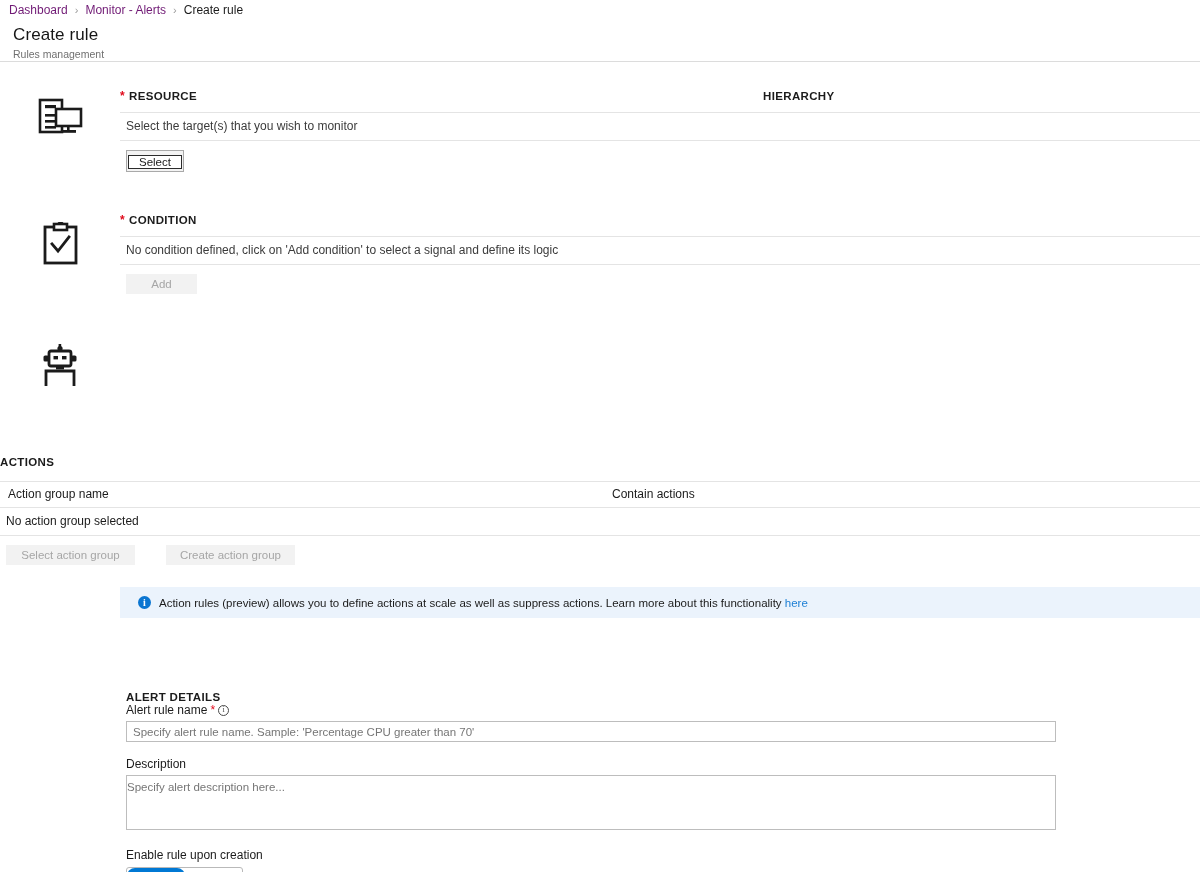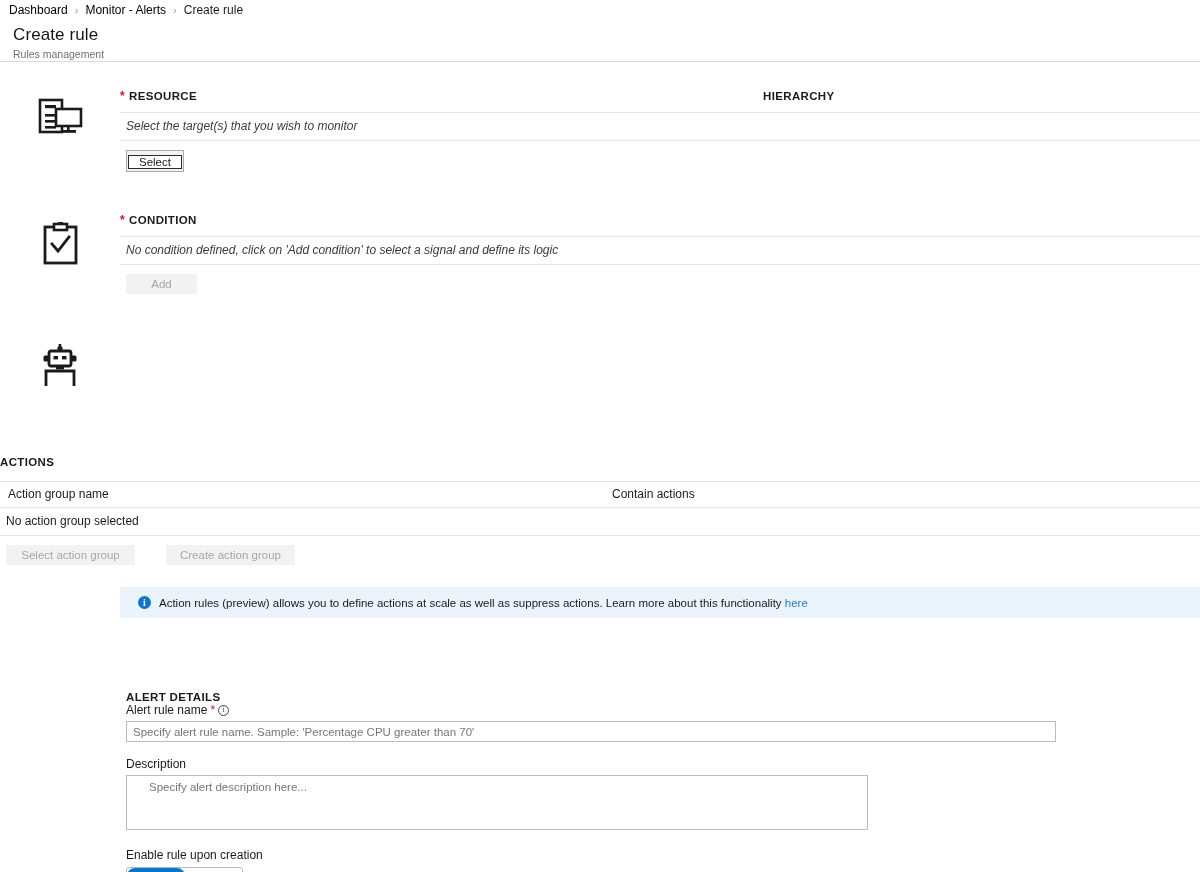--- a/index.html
+++ b/index.html
@@ -15,21 +15,21 @@
   
   .breadcrumb {
     height: 20px;
     display: flex;
     align-items: center;
     padding: 0 0 0 9px;
     font-size: 12px;
     gap: 0;
   }
   .bc-link {
-    color: #000000;
+    color: #701a75;
     cursor: pointer;
     white-space: nowrap;
   }
   .bc-sep {
     color: #9b9b9b;
     margin: 0 7px;
     font-size: 11px;
   }
   .bc-current { color: #1b1b1b; white-space: nowrap; }
 
@@ -90,21 +90,20 @@
     font-weight: bold;
     letter-spacing: .35px;
   }
   .hr-line {
     border: 0;
     border-top: 1px solid #e4e4e4;
     margin: 0;
   }
   .placeholder-row {
     font-size: 12px;
-    font-style: italic;
     color: #3b3b3b;
     padding: 6px 8px 7px 6px;
   }
 
   
   .btn {
     font-family: "Liberation Sans", sans-serif;
     font-size: 11.5px;
     height: 19px;
     line-height: 17px;
@@ -219,26 +218,26 @@
     border: 1px solid #bdbdbd;
     font-family: "Liberation Sans", sans-serif;
     font-size: 11.5px;
     padding: 0 6px;
     color: #1b1b1b;
     outline: none;
     background: #fff;
   }
   .text-input::placeholder { color: #767676; }
   .text-area {
-    width: 742px;
+    width: 930px;
     height: 55px;
     border: 1px solid #bdbdbd;
     font-family: "Liberation Sans", sans-serif;
     font-size: 11.5px;
-    padding: 5px 22px;
+    padding: 5px 0;
     color: #1b1b1b;
     outline: none;
     resize: none;
     background: #fff;
   }
   .text-area::placeholder { color: #767676; }
 
   
   .toggle {
     display: inline-flex;

